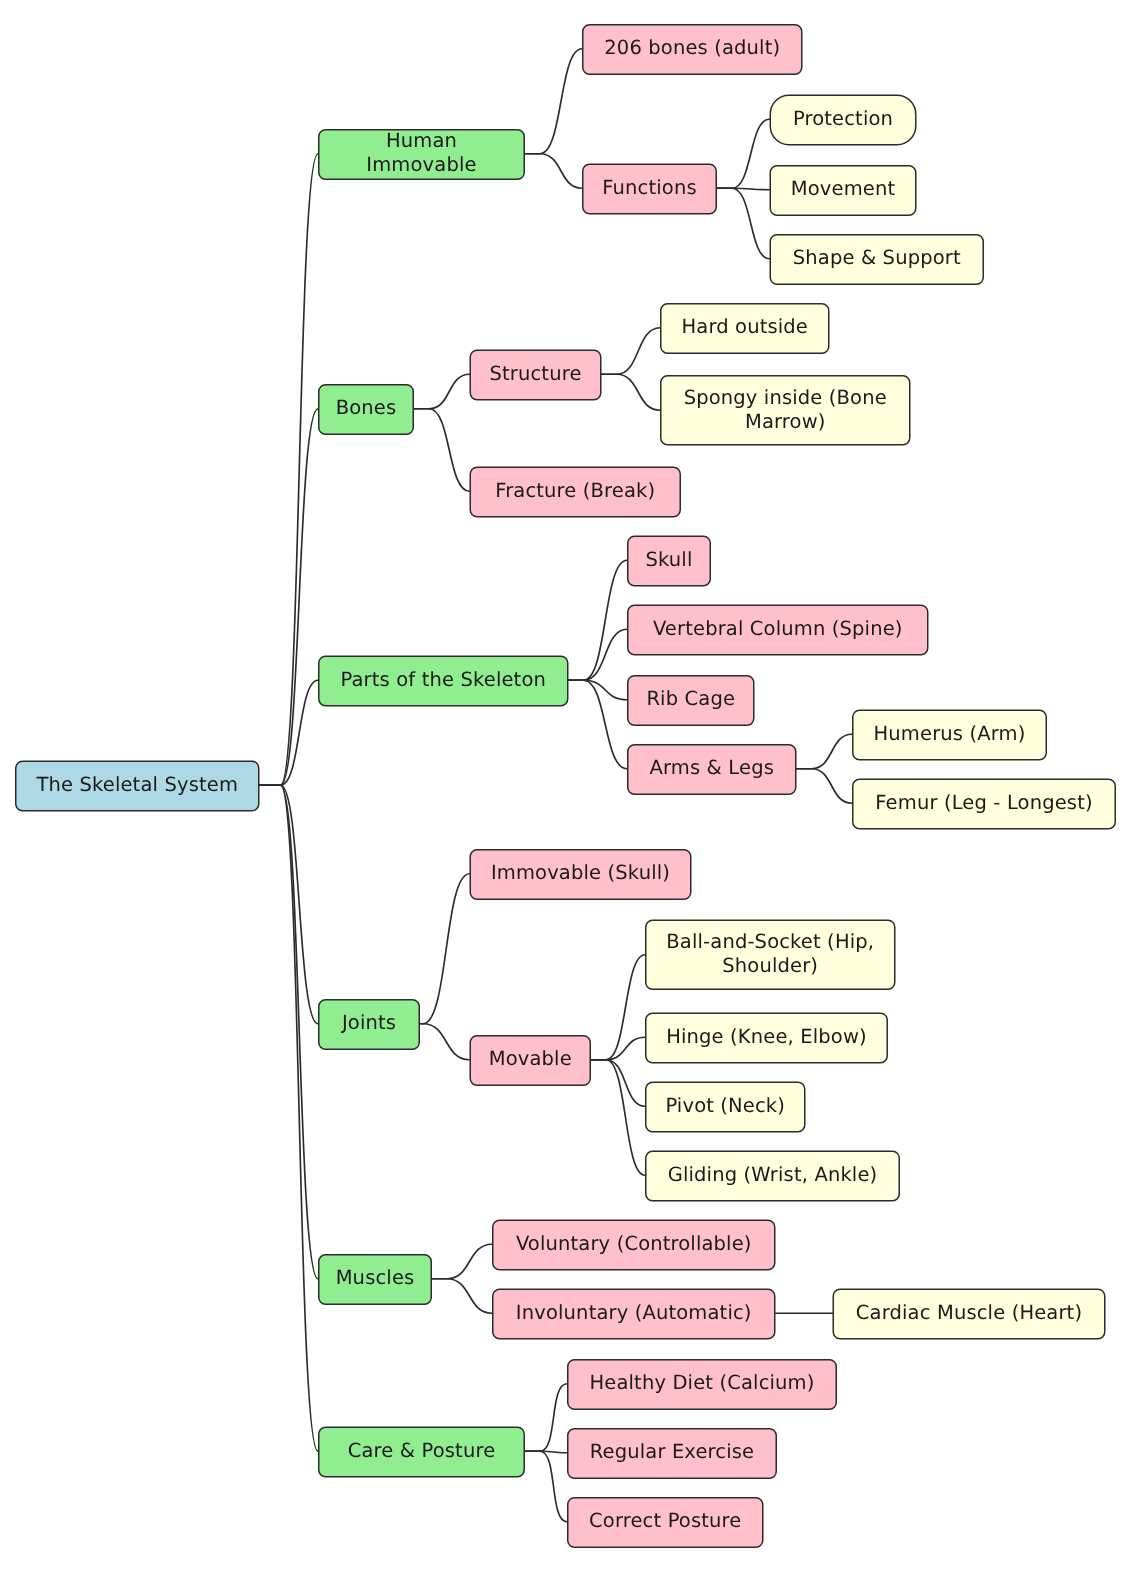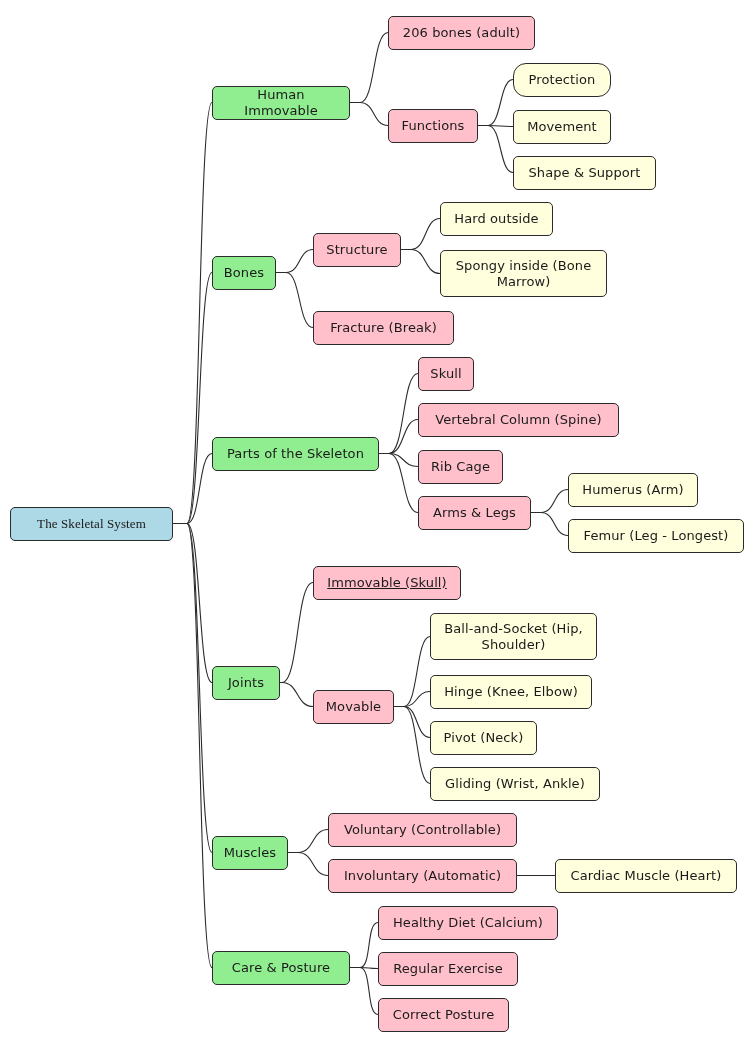--- a/index.html
+++ b/index.html
@@ -83,42 +83,42 @@
       <path d="M 173 523.5 L 187 523.5 C 200.75 523.5, 198.25 852.5, 212 852.5"></path>
       <path d="M 288 852.5 L 298 852.5 C 314.5 852.5, 311.5 829.5, 328 829.5"></path>
       <path d="M 288 852.5 L 298 852.5 C 314.5 852.5, 311.5 875.5, 328 875.5"></path>
       <path d="M 517 875.5 L 527 875.5 C 542.4 875.5, 539.6 875.5, 555 875.5"></path>
       <path d="M 173 523.5 L 187 523.5 C 200.75 523.5, 198.25 967.5, 212 967.5"></path>
       <path d="M 350 967.5 L 360 967.5 C 372 967.5, 366 922.5, 378 922.5"></path>
       <path d="M 350 967.5 L 360 967.5 C 372 967.5, 366 968.5, 378 968.5"></path>
       <path d="M 350 967.5 L 360 967.5 C 372 967.5, 366 1014.5, 378 1014.5"></path>
     </svg>
   <div id="nodes">
-      <div class="node lvl0" style="left: 10px; top: 507px; width: 163px; height: 33px; font-family: Liberation Serif, serif;">The Skeletal System</div>
+      <div class="node lvl0" style="left: 10px; top: 507px; width: 163px; height: 33px;">The Skeletal System</div>
       <div class="node lvl1" style="left: 212px; top: 86px; width: 138px; height: 33px;">Human Immovable</div>
       <div class="node lvl2" style="left: 388px; top: 16px; width: 147px; height: 33px;">206 bones (adult)</div>
       <div class="node lvl2" style="left: 388px; top: 109px; width: 90px; height: 33px;">Functions</div>
       <div class="node lvl3" style="left: 513px; top: 63px; width: 98px; height: 33px; border-radius: 13px;">Protection</div>
       <div class="node lvl3" style="left: 513px; top: 110px; width: 98px; height: 22px;">Movement</div>
       <div class="node lvl3" style="left: 513px; top: 156px; width: 143px; height: 33px;">Shape &amp; Support</div>
       <div class="node lvl1" style="left: 212px; top: 256px; width: 64px; height: 33px;">Bones</div>
       <div class="node lvl2" style="left: 313px; top: 233px; width: 88px; height: 33px;">Structure</div>
       <div class="node lvl3" style="left: 440px; top: 202px; width: 113px; height: 33px;">Hard outside</div>
       <div class="node lvl3" style="left: 440px; top: 250px; width: 167px; height: 47px;">Spongy inside (Bone
 Marrow)</div>
       <div class="node lvl2" style="left: 313px; top: 311px; width: 141px; height: 33px;">Fracture (Break)</div>
       <div class="node lvl1" style="left: 212px; top: 437px; width: 167px; height: 33px;">Parts of the Skeleton</div>
       <div class="node lvl2" style="left: 418px; top: 357px; width: 56px; height: 33px;">Skull</div>
       <div class="node lvl2" style="left: 418px; top: 403px; width: 201px; height: 33px;">Vertebral Column (Spine)</div>
       <div class="node lvl2" style="left: 418px; top: 450px; width: 85px; height: 33px;">Rib Cage</div>
       <div class="node lvl2" style="left: 418px; top: 496px; width: 113px; height: 33px;">Arms &amp; Legs</div>
       <div class="node lvl3" style="left: 568px; top: 473px; width: 130px; height: 33px;">Humerus (Arm)</div>
       <div class="node lvl3" style="left: 568px; top: 519px; width: 176px; height: 33px;">Femur (Leg - Longest)</div>
       <div class="node lvl1" style="left: 212px; top: 666px; width: 68px; height: 33px;">Joints</div>
-      <div class="node lvl2" style="left: 313px; top: 566px; width: 148px; height: 34px; text-decoration: underline;">Immovable (Skull)</div>
+      <div class="node lvl2" style="left: 313px; top: 566px; width: 148px; height: 34px;">Immovable (Skull)</div>
       <div class="node lvl2" style="left: 313px; top: 690px; width: 81px; height: 33px;">Movable</div>
       <div class="node lvl3" style="left: 430px; top: 613px; width: 167px; height: 47px;">Ball-and-Socket (Hip,
 Shoulder)</div>
       <div class="node lvl3" style="left: 430px; top: 675px; width: 162px; height: 33px;">Hinge (Knee, Elbow)</div>
       <div class="node lvl3" style="left: 430px; top: 721px; width: 107px; height: 33px;">Pivot (Neck)</div>
       <div class="node lvl3" style="left: 430px; top: 767px; width: 170px; height: 33px;">Gliding (Wrist, Ankle)</div>
       <div class="node lvl1" style="left: 212px; top: 836px; width: 76px; height: 33px;">Muscles</div>
       <div class="node lvl2" style="left: 328px; top: 813px; width: 189px; height: 33px;">Voluntary (Controllable)</div>
       <div class="node lvl2" style="left: 328px; top: 859px; width: 189px; height: 33px;">Involuntary (Automatic)</div>
       <div class="node lvl3" style="left: 555px; top: 859px; width: 182px; height: 33px;">Cardiac Muscle (Heart)</div>

